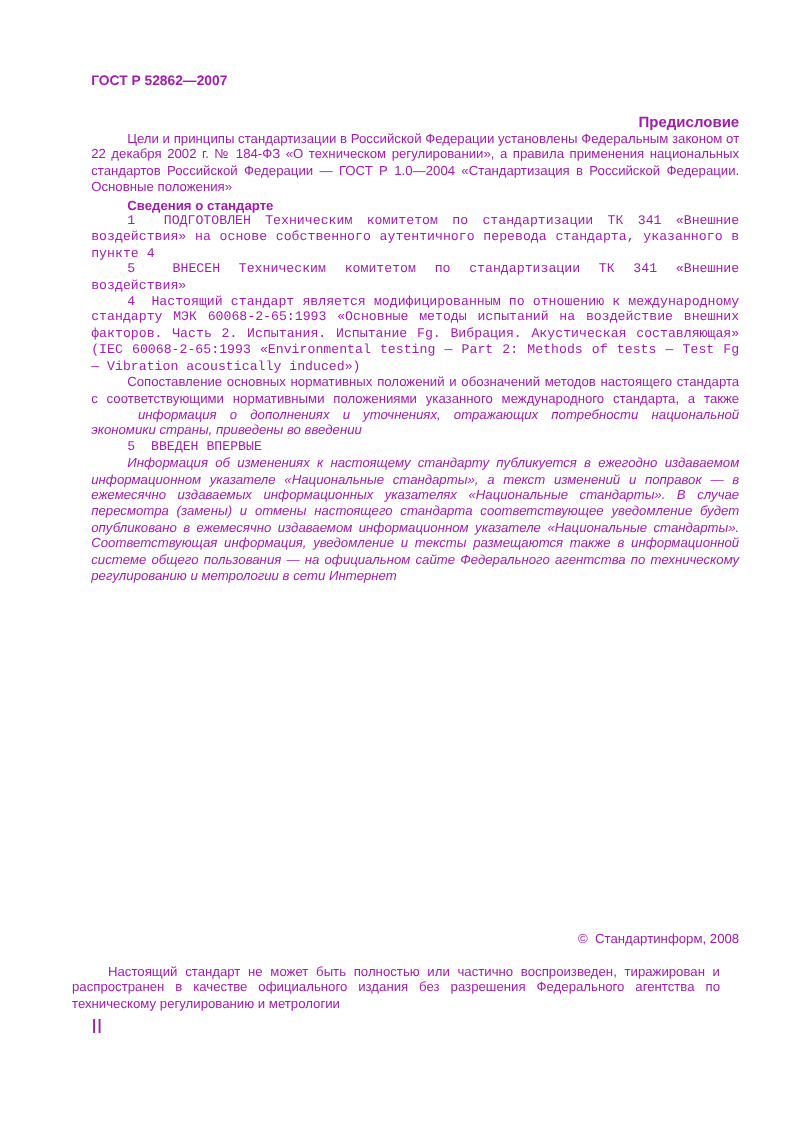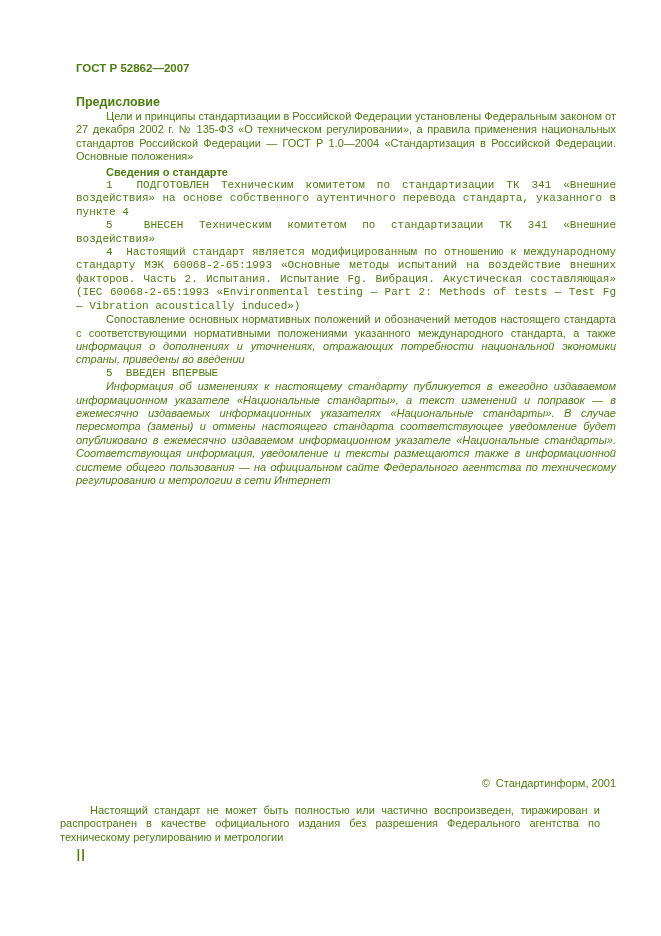--- a/index.html
+++ b/index.html
@@ -6,39 +6,39 @@
     margin: 0;
     padding: 0;
     background: #ffffff;
   }
   .page {
     position: relative;
     width: 661px;
     height: 936px;
     background: #ffffff;
     font-family: "Liberation Sans", sans-serif;
-    color: #4d7c0f;
+    color: #a21caf;
     overflow: hidden;
   }
   .content {
     position: absolute;
     left: 76px;
     width: 540px;
     top: 62px;
   }
   .doc-number {
     font-size: 11.5px;
     font-weight: bold;
     line-height: 13px;
     white-space: pre-wrap;
   }
   .page-title {
     font-size: 12.5px;
     font-weight: bold;
-    text-align: left;
+    text-align: right;
     margin-top: 20px;
     line-height: 15px;
   }
   p.body-par {
     font-size: 11px;
     line-height: 13.4px;
     text-align: justify;
     text-indent: 30px;
     margin: 0;
     white-space: pre-wrap;
@@ -56,20 +56,21 @@
   }
   .info-item {
     margin-top: 12px;
     font-family: Liberation Mono, monospace;
   }
   .no-gap {
     margin-top: 0;
   }
   .italic {
     font-style: italic;
+    margin-left: 39px;
   }
   .amendments {
     margin-top: 46px;
     font-style: italic;
   }
   .copyright {
     position: absolute;
     top: 777px;
     left: 76px;
     width: 540px;
@@ -96,38 +97,38 @@
 <body>
 
 <div class="page">
 
   <div class="content">
 
     <div class="doc-number">ГОСТ Р 52862—2007</div>
 
     <div class="page-title">Предисловие</div>
 
-    <p class="body-par intro">Цели и принципы стандартизации в Российской Федерации установлены Федеральным законом от 27 декабря 2002 г. № 135-ФЗ «О техническом регулировании», а правила применения национальных стандартов Российской Федерации — ГОСТ Р 1.0—2004 «Стандартизация в Российской Федерации. Основные положения»</p>
+    <p class="body-par intro">Цели и принципы стандартизации в Российской Федерации установлены Федеральным законом от 22 декабря 2002 г. № 184-ФЗ «О техническом регулировании», а правила применения национальных стандартов Российской Федерации — ГОСТ Р 1.0—2004 «Стандартизация в Российской Федерации. Основные положения»</p>
 
     <p class="section-heading">Сведения о стандарте</p>
 
     <p class="body-par info-item">1  ПОДГОТОВЛЕН Техническим комитетом по стандартизации ТК 341 «Внешние воздействия» на основе собственного аутентичного перевода стандарта, указанного в пункте 4</p>
 
     <p class="body-par info-item">5  ВНЕСЕН Техническим комитетом по стандартизации ТК 341 «Внешние воздействия»</p>
 
 
     <p class="body-par info-item">4  Настоящий стандарт является модифицированным по отношению к международному стандарту МЭК 60068-2-65:1993 «Основные методы испытаний на воздействие внешних факторов. Часть 2. Испытания. Испытание Fg. Вибрация. Акустическая составляющая» (IEC 60068-2-65:1993 «Environmental testing — Part 2: Methods of tests — Test Fg — Vibration acoustically induced»)</p>
 
     <p class="body-par no-gap"><span>Сопоставление основных нормативных положений и обозначений методов настоящего стандарта с соответствующими нормативными положениями указанного международного стандарта, а также </span><span class="italic">информация о дополнениях и уточнениях, отражающих потребности национальной экономики страны, приведены во введении</span></p>
 
     <p class="body-par info-item">5  ВВЕДЕН ВПЕРВЫЕ</p>
 
     <p class="body-par amendments">Информация об изменениях к настоящему стандарту публикуется в ежегодно издаваемом информационном указателе «Национальные стандарты», а текст изменений и поправок — в ежемесячно издаваемых информационных указателях «Национальные стандарты». В случае пересмотра (замены) и отмены настоящего стандарта соответствующее уведомление будет опубликовано в ежемесячно издаваемом информационном указателе «Национальные стандарты». Соответствующая информация, уведомление и тексты размещаются также в информационной системе общего пользования — на официальном сайте Федерального агентства по техническому регулированию и метрологии в сети Интернет</p>
 
   </div>
 
-  <div class="copyright">©  Стандартинформ, 2001</div>
+  <div class="copyright">©  Стандартинформ, 2008</div>
 
   <p class="body-par reproduction">Настоящий стандарт не может быть полностью или частично воспроизведен, тиражирован и распространен в качестве официального издания без разрешения Федерального агентства по техническому регулированию и метрологии</p>
 
   <div class="page-number">II</div>
 
 </div>
 
 </body></html>

